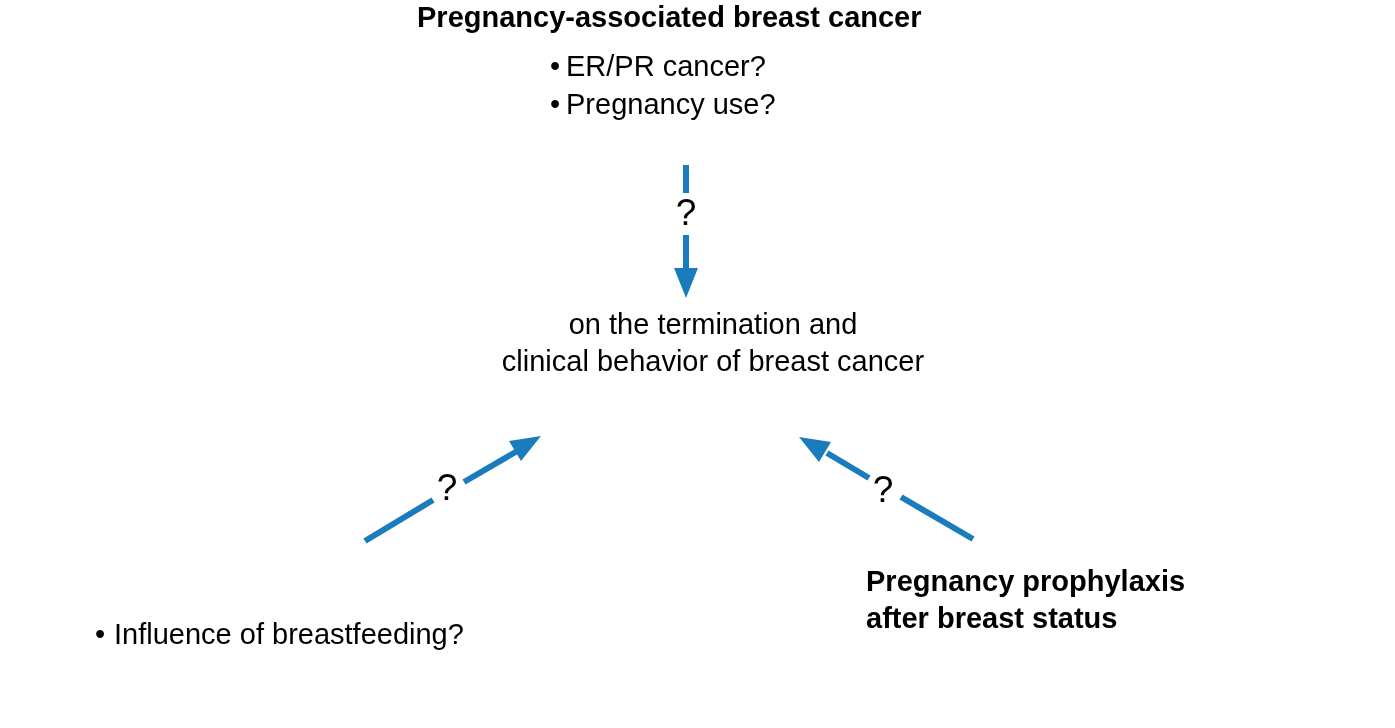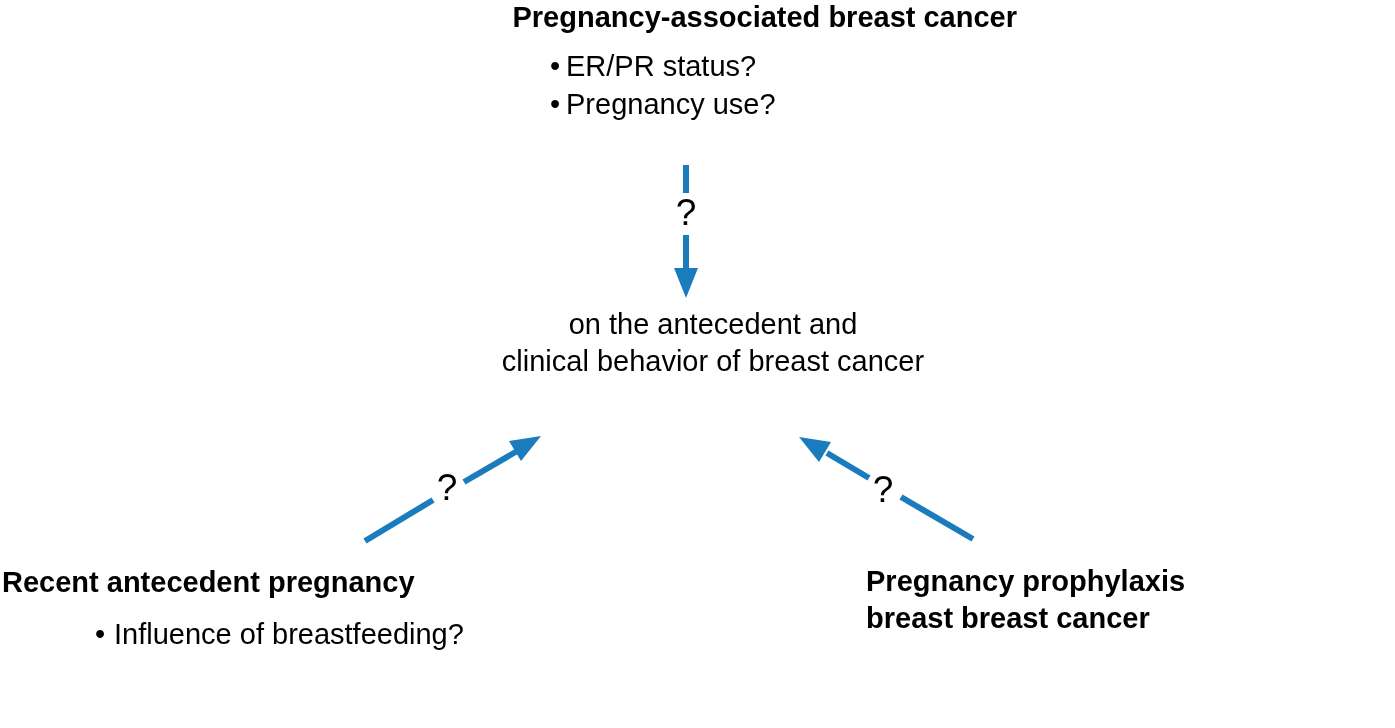--- a/index.html
+++ b/index.html
@@ -40,21 +40,21 @@
     line-height: 40px;
     width: 32px;
     text-align: center;
     color: var(--ink);
   }
 
   svg.connectors { position: absolute; left: 0; top: 0; pointer-events: none; }
   svg.connectors line { stroke: var(--accent); stroke-width: 6; stroke-linecap: butt; }
   svg.connectors polygon { fill: var(--accent); }
 
-  .title-top { text-align: right; }
+  .title-top { text-align: left; }
   .nowrap { white-space: nowrap; }
 </style>
 </head>
 <body>
 
 <div class="canvas">
 
   <svg class="connectors" width="1395" height="728" viewBox="0 0 1395 728">
     <g>
       <line x1="686" y1="165" x2="686" y2="193"></line>
@@ -69,38 +69,37 @@
     <g>
       <line x1="973" y1="539" x2="901" y2="497"></line>
       <line x1="869" y1="478" x2="827" y2="453"></line>
       <polygon points="799,437 831,442 819,462"></polygon>
     </g>
   </svg>
 
   <div class="abs h-bold title-top nowrap" style="left:417px; top:0px; width:600px;">Pregnancy-associated breast cancer</div>
 
   <ul class="blist abs" style="left:550px; top:47px;">
-    <li>ER/PR status?</li>
+    <li>ER/PR cancer?</li>
     <li>Pregnancy use?</li>
   </ul>
 
   <div class="abs qmark" style="left:670px; top:193px;">?</div>
   <div class="abs qmark" style="left:431px; top:468px;">?</div>
   <div class="abs qmark" style="left:867px; top:470px;">?</div>
 
   <div class="abs body-txt center-block" style="left:413px; top:306px; width:600px;">
-    <div class="nowrap">on the antecedent and</div>
+    <div class="nowrap">on the termination and</div>
     <div class="nowrap">clinical behavior of breast cancer</div>
   </div>
 
-  <div class="abs h-bold nowrap" style="left:2px; top:565px;">Recent antecedent pregnancy</div>
 
   <ul class="blist wide abs" style="left:95px; top:614px;">
     <li>Influence of breastfeeding?</li>
   </ul>
 
   <div class="abs h-bold" style="left:866px; top:563px; line-height:37px;">
     <div class="nowrap">Pregnancy prophylaxis</div>
-    <div class="nowrap">breast breast cancer</div>
+    <div class="nowrap">after breast status</div>
   </div>
 
 
 </div>
 
 </body></html>

